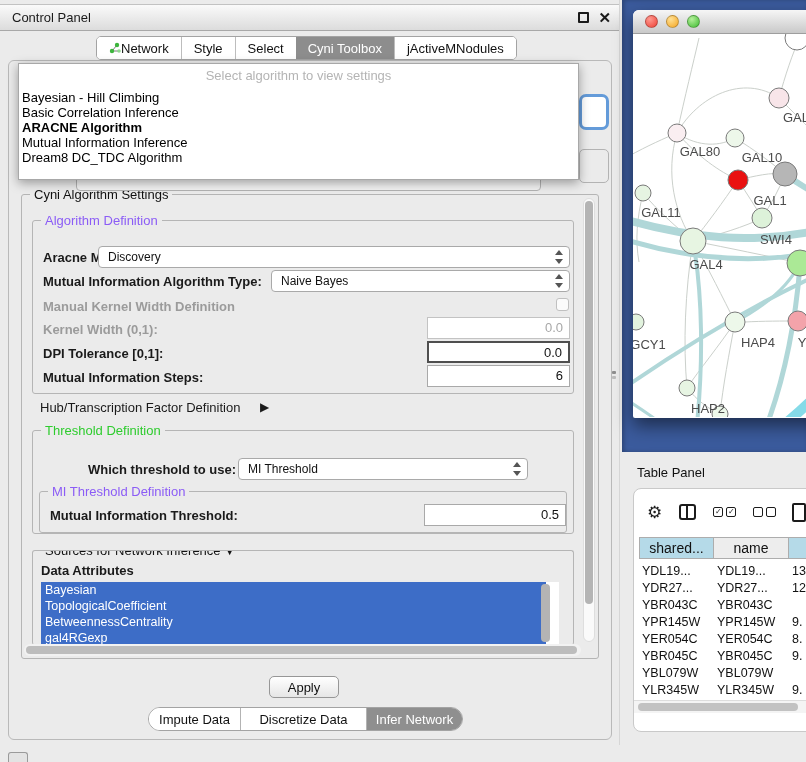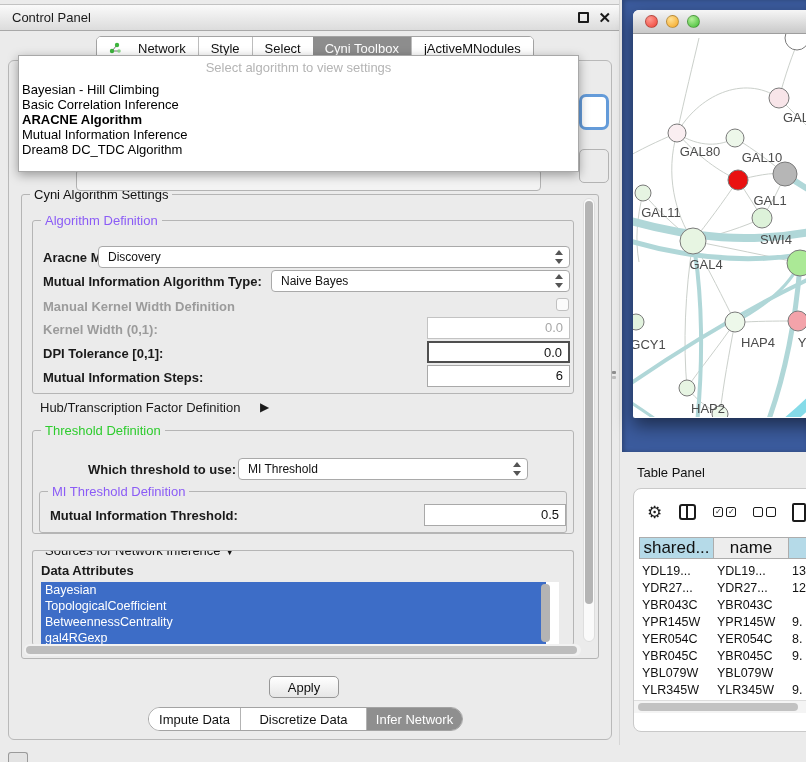--- a/index.html
+++ b/index.html
@@ -9,34 +9,34 @@
   
   #control-window{position:absolute;left:0;top:0;width:620px;height:745px;background:#ebebeb;border-right:1px solid #d6d6d6}
   #titlebar{position:absolute;left:0;top:4px;width:100%;height:27px;background:linear-gradient(#fafafa,#dcdcdc);border-top:1px solid #c2c2c2;border-bottom:1px solid #a8a8a8;display:flex;align-items:center}
   #titlebar .title{margin-left:12px;font-size:13px;color:#1a1a1a}
   .win-btns{position:absolute;right:8px;top:0;height:100%;display:flex;align-items:center;gap:9px}
   .maxi{width:11px;height:11px;border:2px solid #1a1a1a;border-radius:1px}
   .closex{font-weight:bold;font-size:15px;color:#1a1a1a;line-height:1}
 
   
   #tabbar{position:absolute;top:36px;left:96px;height:24px;display:flex;border:1px solid #a3a3a3;border-radius:5px;overflow:hidden;background:#fff;z-index:6}
-  .tab{display:flex;align-items:center;gap:17px;padding:0 12px;font-size:13px;color:#111;border-left:1px solid #bdbdbd;background:#fff;white-space:nowrap}
+  .tab{display:flex;align-items:center;gap:0;padding:0 12px;font-size:13px;color:#111;border-left:1px solid #bdbdbd;background:#fff;white-space:nowrap}
   .tab:first-child{border-left:none}
   .tab.selected{background:#8d8d8d;color:#fff;border-left:none}
 
   
   #main-panel{position:absolute;left:8px;top:60px;width:604px;height:680px;background:#ebebeb;border:1px solid #b9b9b9;border-radius:6px}
 
   
   .frag-blue{position:absolute;left:570px;top:33px;width:30px;height:36px;border:3px solid #649bd9;border-radius:7px;background:#fff;z-index:2}
   .frag-gray{position:absolute;left:570px;top:88px;width:30px;height:34px;border:1px solid #b3b3b3;border-radius:5px;z-index:2}
   .frag-combo{position:absolute;left:67px;top:108px;width:465px;height:22px;border:1px solid #b3b3b3;border-radius:4px;background:#f3f3f3;z-index:1}
 
   
-  #algo-dropdown{position:absolute;left:18px;top:55px;width:561px;height:117px;background:#fff;border:1px solid #a8a8a8;box-shadow:0 3px 10px rgba(0,0,0,.35);z-index:30}
+  #algo-dropdown{position:absolute;left:18px;top:63px;width:561px;height:117px;background:#fff;border:1px solid #a8a8a8;box-shadow:0 3px 10px rgba(0,0,0,.35);z-index:30}
   #algo-dropdown .ph{margin-top:4px;text-align:center;color:#b4b4b4;font-size:13px}
   .dd-item{height:15px;line-height:15px;padding-left:3px;font-size:13px;color:#000}
   .dd-item.bold{font-weight:bold}
 
   
   .box{position:absolute;border:1px solid #b5b5b5;border-radius:3px}
   .leg{position:absolute;top:-8px;left:8px;background:#ebebeb;padding:0 4px;font-size:13px;white-space:nowrap}
   .leg.blue{color:#8b5cf6}
   .leg.green{color:#2ecc2e}
 
@@ -94,21 +94,21 @@
   #table-title{position:absolute;left:15px;top:13px;font-size:13px;color:#111}
   #table-card{position:absolute;left:11px;top:36px;width:200px;height:244px;background:#fff;border:1px solid #c9c9c9;border-radius:8px;overflow:hidden}
   #tbl-toolbar{position:absolute;left:0;top:8px;width:100%;height:30px;display:flex;align-items:center}
   .gear{margin-left:13px;font-size:17px;color:#1f1f1f;line-height:1}
   .col-icon{margin-left:17px;width:17px;height:16px;border:2px solid #1b1b1b;border-radius:3px;position:relative}
   .col-icon:before{content:"";position:absolute;left:5px;top:0;width:2px;height:100%;background:#1b1b1b}
   .chkgrp{margin-left:17px;display:flex;gap:3px}
   .chk{width:10px;height:10px;border:1.5px solid #1b1b1b;border-radius:2px;font-size:8px;line-height:8px;text-align:center;color:#1b1b1b}
   .page-icon{margin-left:16px;width:14px;height:19px;border:2px solid #1b1b1b;border-radius:2px}
   .thead{position:absolute;left:5px;top:48px;height:22px;display:flex}
-  .th{border:1px solid #adadad;border-left:none;font-size:17px;display:flex;align-items:center;justify-content:center}
+  .th{border:1px solid #adadad;border-left:none;font-size:14px;display:flex;align-items:center;justify-content:center}
   .th:first-child{border-left:1px solid #adadad}
   .th.blue{background:#b5dae8}
   .th.gray{background:#ededed}
   .trow{position:absolute;left:5px;height:17px;display:flex;font-size:12.5px}
   .td{overflow:hidden;white-space:nowrap}
   #tbl-hscroll{position:absolute;left:0;bottom:18px;width:100%;height:13px;background:#f4f4f4;border-top:1px solid #ddd}
   #tbl-hscroll .thumb{position:absolute;left:4px;top:2px;width:160px;height:8px;background:#c2c2c2;border-radius:4px}
 
   .net-icon{width:12px;height:12px}
 </style>

